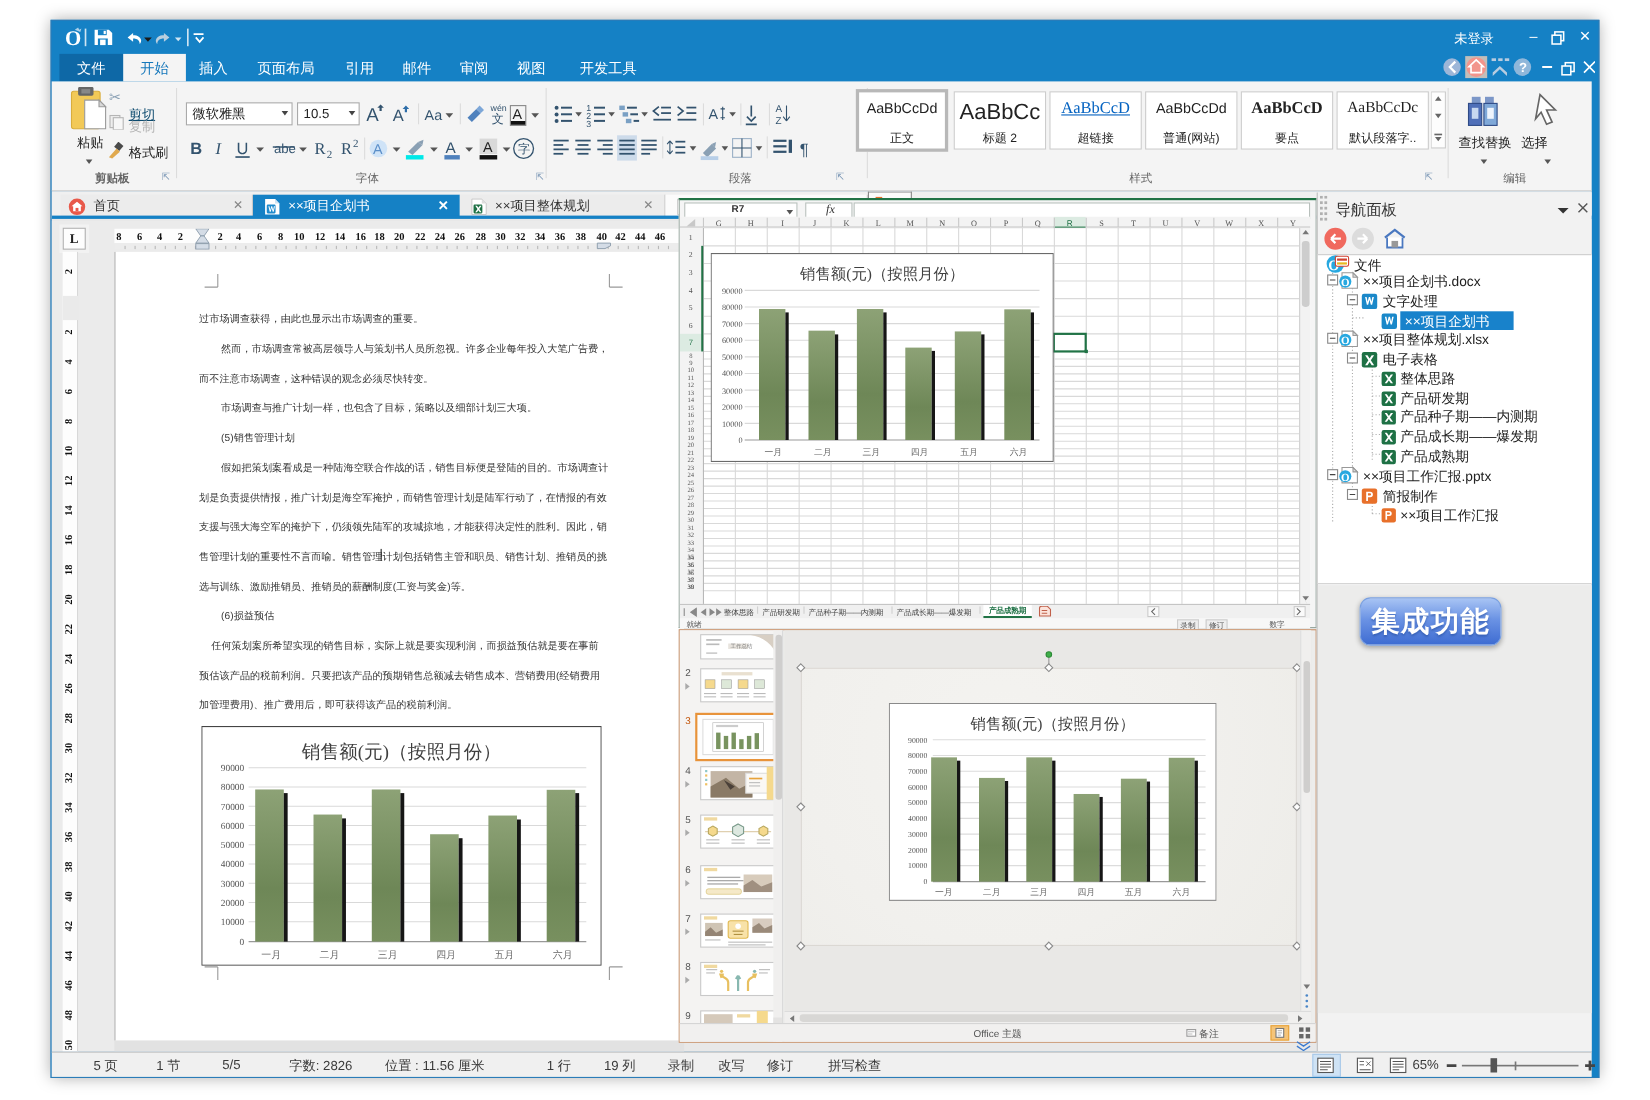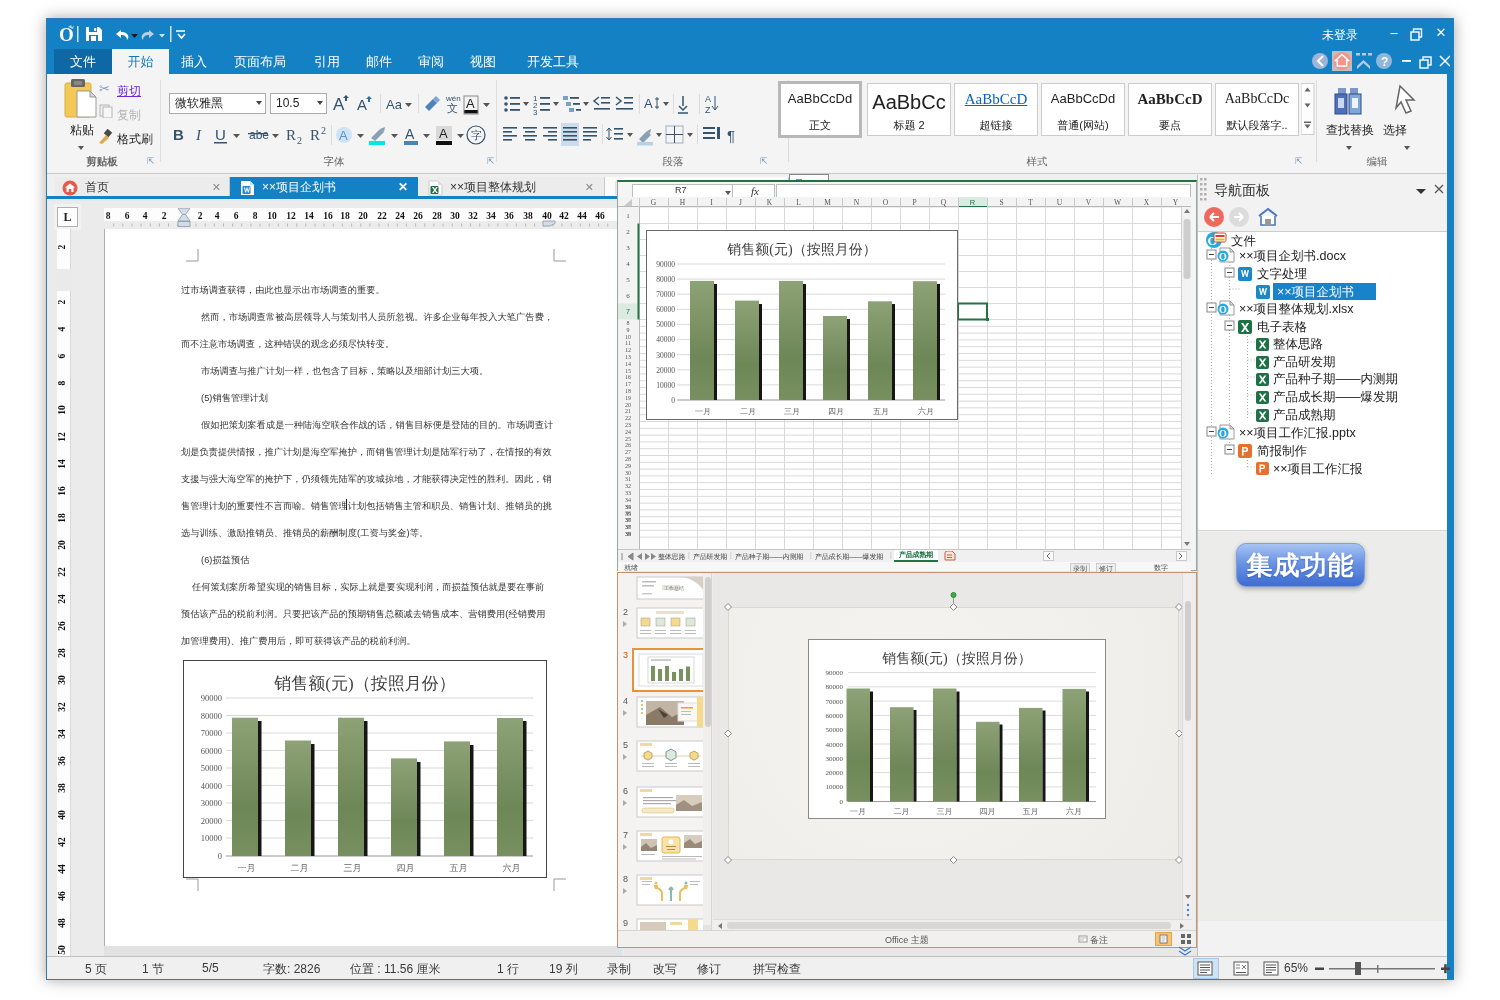--- a/index.html
+++ b/index.html
@@ -135,21 +135,21 @@
     <svg class="abs" style="left:14px; top:5px;" width="40" height="42" viewBox="0 0 40 42">
       <rect x="4" y="4" width="26" height="34" rx="2" fill="#f2c957" stroke="#d9ad3c" stroke-width="1"></rect>
       <rect x="10" y="0" width="14" height="8" rx="1.5" fill="#666"></rect>
         <rect x="13" y="2" width="8" height="4" fill="#888"></rect>
       <path d="M16 12 h13 l6 6 v20 h-19 z" fill="#fff" stroke="#9a9a9a"></path>
         <path d="M29 12 l6 6 h-6 z" fill="#d8d8d8" stroke="#9a9a9a"></path>
     </svg>
     <div class="abs" style="left:13px; top:48px; width:44px; text-align:center; font-size:12px; color:#222;">粘贴</div>
     <div class="abs" style="left:31px; top:64px;"><span class="ddv"></span></div>
     <div class="abs" style="left:52px; top:7px; font-size:13px; color:#8aa0b4;">✂</div>
-    <div class="abs" style="left:70px; top:9px; font-size:12px; color:#6d28d9;text-decoration:underline;">剪切</div>
+    <div class="abs" style="left:70px; top:22px; font-size:12px; color:#0c4a6e;text-decoration:underline;">剪切</div>
     <svg class="abs" style="left:52px; top:30px;" width="14" height="14" viewBox="0 0 14 14">
         <rect x="1" y="1" width="9" height="11" fill="#eee" stroke="#b5b5b5"></rect>
         <rect x="4" y="3" width="9" height="11" fill="#f7f7f7" stroke="#b5b5b5"></rect>
       </svg>
     <div class="abs" style="left:70px; top:33px; font-size:12px; color:#b3b3b3;">复制</div>
     <svg class="abs" style="left:50px; top:55px;" width="16" height="16" viewBox="0 0 16 16">
         <rect x="8" y="1" width="6" height="6" transform="rotate(40 11 4)" fill="#4a4a4a"></rect>
         <path d="M2 14 l7 -8 3 3 -7 6 z" fill="#e0a94e"></path>
       </svg>
     <div class="abs" style="left:70px; top:57px; font-size:12px; color:#222;">格式刷</div>
@@ -418,21 +418,21 @@
         <span style="margin-left:32px;">××项目工作汇报</span>
       </div>
     </div>
     <div id="dt-underline"></div>
     <div class="abs" style="left:742px; top:0px; width:40px; height:8px; background:#fbfbfb; border:1px solid #888; border-bottom:none; z-index:2;">
       <div class="abs" style="left:6px; top:4px; width:6px; height:4px; background:#e8702a;"></div>
       <div class="abs" style="left:13px; top:5px; width:22px; height:3px; background:#777;"></div>
     </div>
 
     <div id="xlwin">
-      <div class="xlcombo" style="left:14px; top:2px; width:103px;"><span style="margin-left:42px;">R7</span><span class="ddv" style="position:absolute; right:3px; top:6px;"></span></div>
+      <div class="xlcombo" style="left:4px; top:2px; width:103px;font-weight:bold;"><span style="margin-left:42px;">R7</span><span class="ddv" style="position:absolute; right:3px; top:6px;"></span></div>
       <div class="xlcombo" style="left:114px; top:2px; width:43px; font-style:italic; font-family:'Liberation Serif';"><span style="margin-left:18px; font-size:11px;">fx</span></div>
       <div class="xlcombo" style="left:158px; top:2px; width:415px;"></div>
 
       <div class="abs" style="left:0; top:15px; width:573px; height:10px; background:#f3f3f3; border-bottom:1px solid #b8b8b8;"></div>
       <svg class="abs" style="left:0; top:15px;" width="573" height="11" viewBox="0 0 573 11">
         <path d="M14 2 v7 h-8 z" fill="#c8c8c8"></path>
         <g font-size="7.5" fill="#555" text-anchor="middle" font-family="Liberation Serif">
           <text x="35.5" y="8">G</text>
             <text x="64.5" y="8">H</text>
             <text x="93.5" y="8">I</text>

